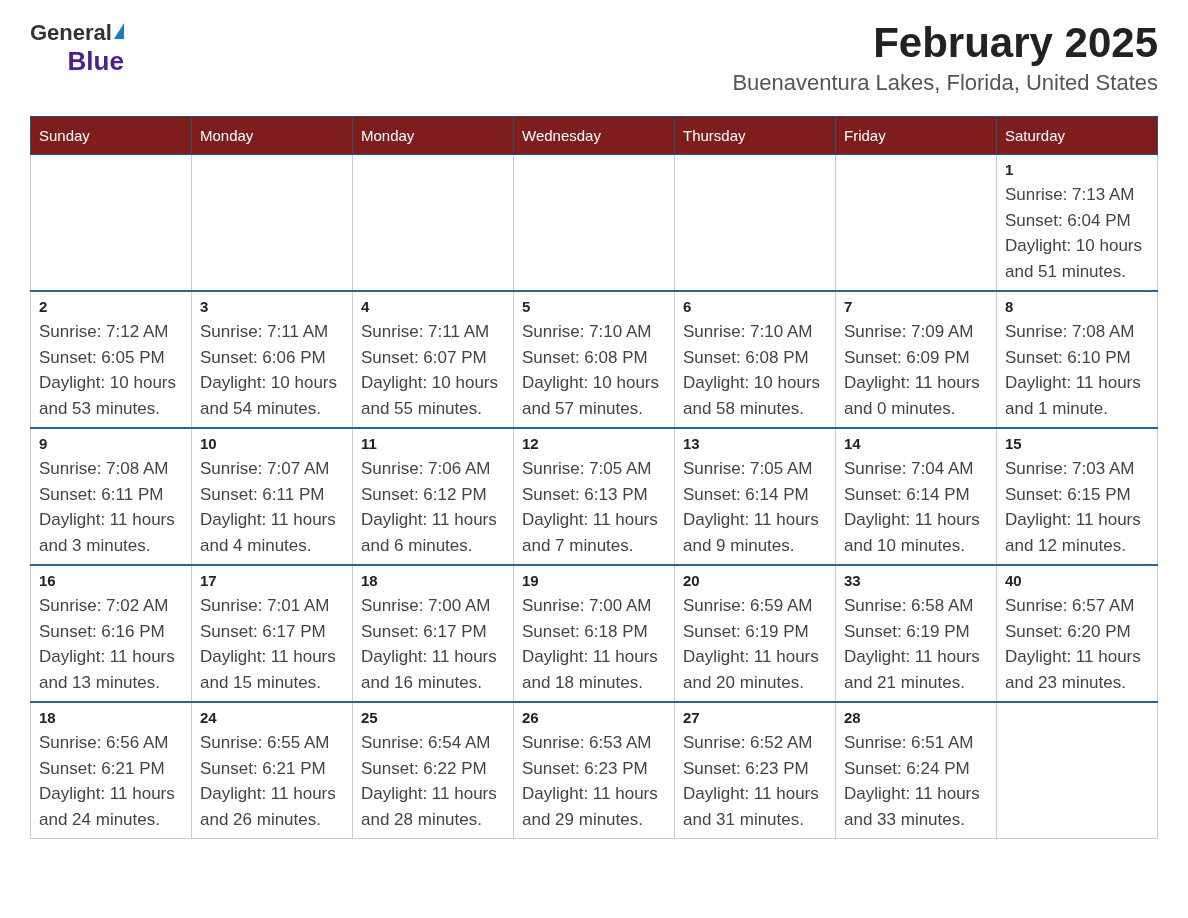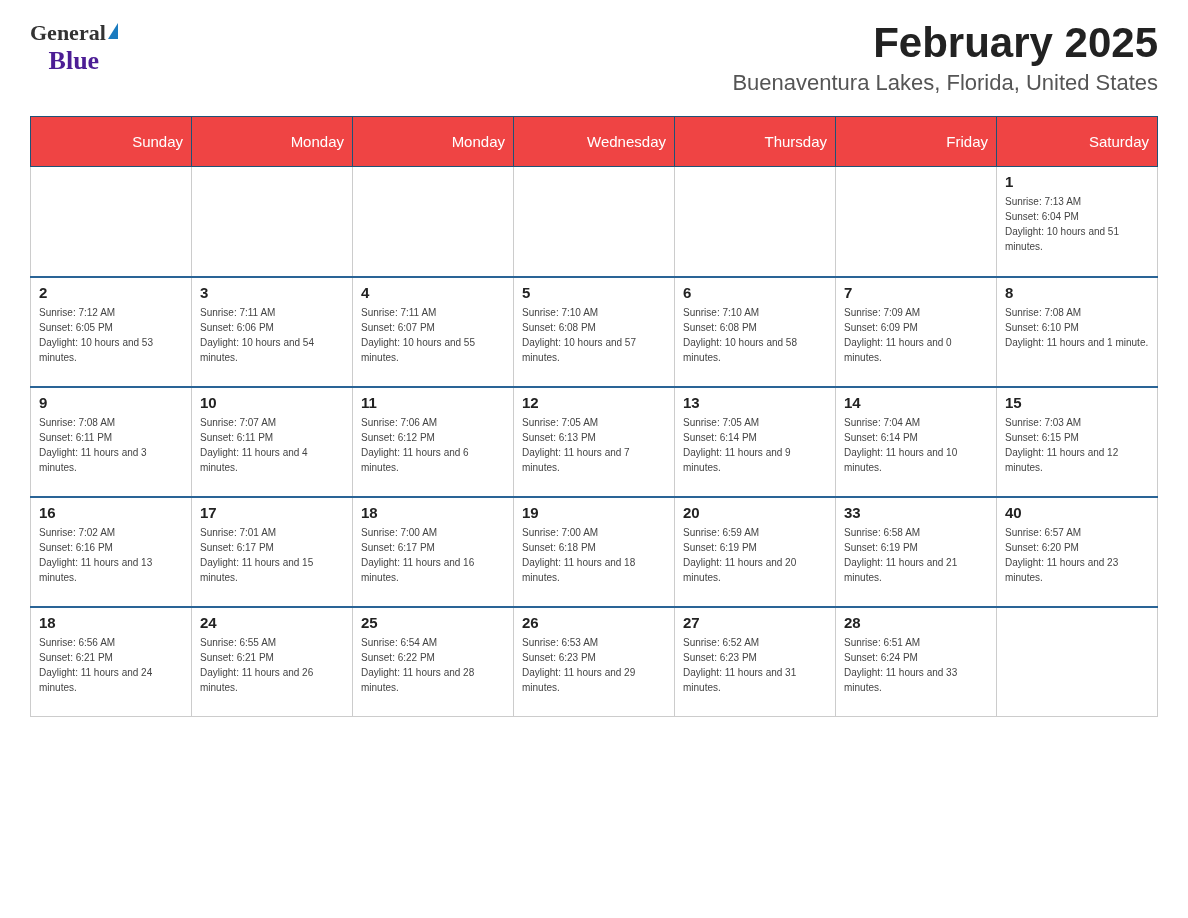--- a/index.html
+++ b/index.html
@@ -51,61 +51,61 @@
       font-size: 22px;
       color: #555;
       margin-top: 4px;
     }
     .calendar {
       width: 100%;
       border-collapse: collapse;
       border: 1px solid #aaa;
     }
     .calendar th {
-      background-color: #ef4444;
+      background-color: #7f1d1d;
       color: #fff;
-      padding: 16px 8px;
-      text-align: right;
+      padding: 10px 8px;
+      text-align: left;
       font-size: 15px;
       font-weight: normal;
       border: 1px solid #1e5276;
     }
     .calendar td {
       vertical-align: top;
       padding: 6px 8px;
       border: 1px solid #ccc;
       width: 14.28%;
       min-height: 110px;
       height: 110px;
     }
     .day-number {
       font-size: 15px;
       font-weight: bold;
       color: #222;
       display: block;
       margin-bottom: 4px;
     }
     .day-info {
-      font-size: 10px;
+      font-size: 17px;
       color: #444;
       line-height: 1.5;
     }
     .empty-cell {
       background: #fff;
     }
     .row-divider td {
       border-top: 2px solid #2a6496;
     }
   </style>
 </head>
 <body>
 
 <div class="header">
   <div class="logo">
-    <div style="display:flex; flex-direction:column; align-items:center;font-family:Liberation Serif, serif;">
+    <div style="display:flex; flex-direction:column; align-items:flex-end;">
       <div style="display:flex; align-items:center;">
         <span class="logo-text-general">General</span>
         <div class="logo-triangle"></div>
       </div>
       <span class="logo-text-blue">Blue</span>
     </div>
   </div>
   <div class="title-block">
     <div class="calendar-title">February 2025</div>
     <div class="calendar-subtitle">Buenaventura Lakes, Florida, United States</div>

